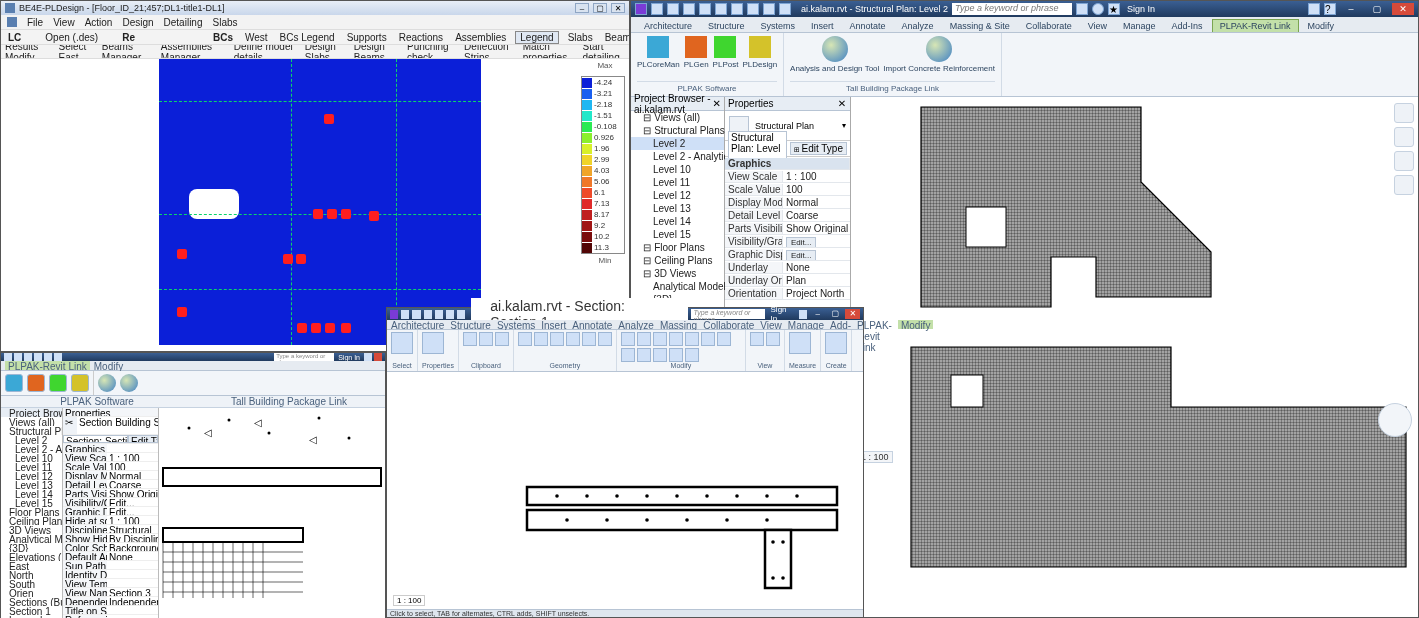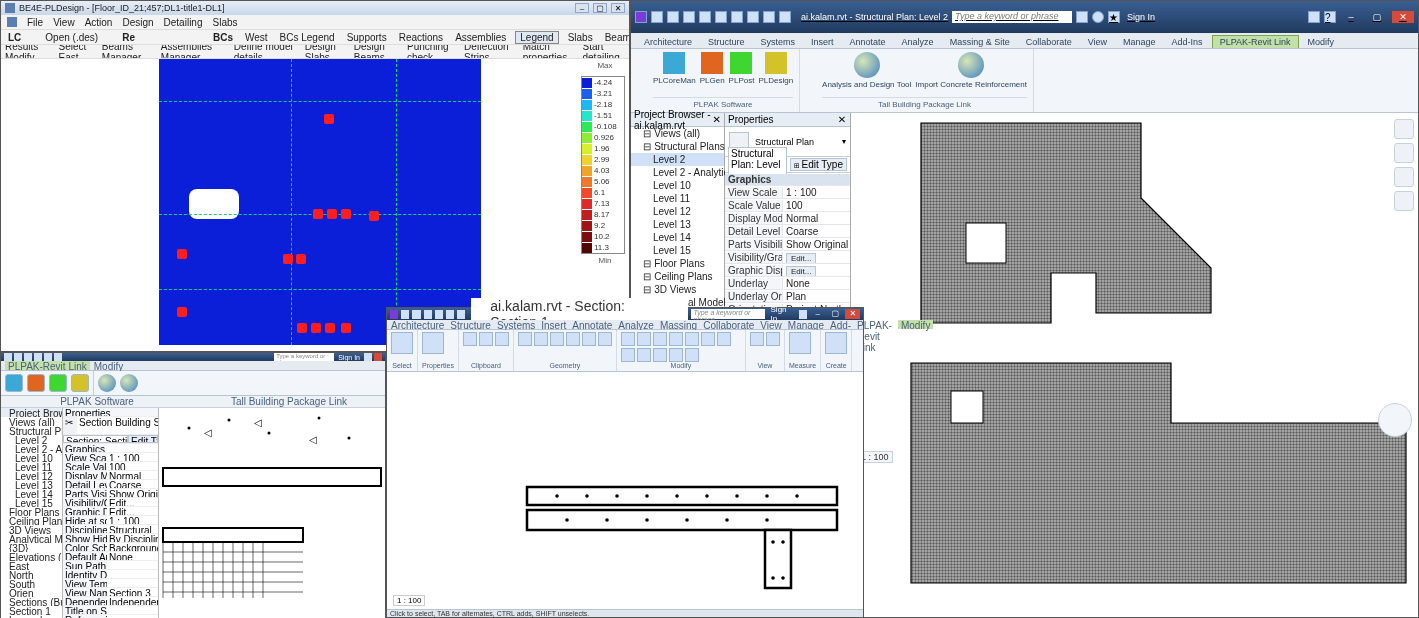--- a/index.html
+++ b/index.html
@@ -27,32 +27,32 @@
 #pld .rd{position:absolute;width:10px;height:10px;background:#ff1e1e;border-radius:2px;}
 #pld .gline{position:absolute;border-top:1px dashed #0ad46a;}
 #pld .legendbox{width:44px;height:178px;border:1px solid #888;margin:4px 4px 0 0;position:relative;}
 #pld .lb .row{display:flex;align-items:center;height:11px;}
 #pld .lb .sw{width:10px;height:10px;margin-right:2px;}
 #pld .lb .lv{font-size:8px;color:#333;}
 #pld .lb{font-size:8px;}
 #pld .status{height:12px;background:#eaeaea;border-top:1px solid #bbb;font-size:9px;color:#222;display:flex;align-items:center;padding:0 4px;}
 
 #rv{left:630px;top:0;width:789px;height:618px;display:flex;flex-direction:column;background:#e9eef5;}
-#rv .topbar{height:32px;background:linear-gradient(#3a5f93,#203a5e);display:flex;align-items:center;gap:4px;padding:0 4px;text-decoration:underline;}
+#rv .topbar{height:16px;background:linear-gradient(#3a5f93,#203a5e);display:flex;align-items:center;gap:4px;padding:0 4px;}
 #rv .topbar .qicon{width:12px;height:12px;background:#cfe0f7;border:1px solid #7da4d3;}
 #rv .topbar .title{color:#fff;font-size:9px;padding-left:6px;}
 #rv .topbar .search{width:120px;height:12px;background:#fff;color:#777;font-size:9px;font-style:italic;padding:0 3px;}
 #rv .topbar .spacer{flex:1;}
 #rv .topbar .sys{width:22px;height:12px;display:flex;align-items:center;justify-content:center;color:#fff;font-size:9px;}
 #rv .topbar .close{background:#d64a3a;}
 #rv .ribbontabs{height:16px;background:#e6ebf1;display:flex;align-items:flex-end;padding:0 6px;gap:2px;border-bottom:1px solid #b7c4d4;}
 #rv .ribbontabs .tab{padding:1px 7px;font-size:9px;color:#2d4560;background:#e6ebf1;}
 #rv .ribbontabs .tab.active{background:#c3e0a9;border:1px solid #7ba551;border-bottom:none;}
 #rv .ribbon{height:64px;background:#f2f5f9;display:flex;align-items:stretch;border-bottom:1px solid #b7c4d4;}
-#rv .ribgroup{display:flex;flex-direction:column;align-items:center;justify-content:space-between;padding:3px 6px;border-right:1px solid #d2dbe6;margin-left:16px;}
+#rv .ribgroup{display:flex;flex-direction:column;align-items:center;justify-content:space-between;padding:3px 6px;border-right:1px solid #d2dbe6;}
 #rv .ribgroup .iconsrow{display:flex;gap:4px;}
 #rv .ribgroup .bigbtn{display:flex;flex-direction:column;align-items:center;gap:2px;}
 #rv .ribgroup .bigbtn .ic{width:26px;height:26px;background:radial-gradient(circle at 35% 35%,#d7e6b5,#3b7ec4);border-radius:50%;}
 #rv .ribgroup .pl{width:22px;height:22px;}
 #rv .ribgroup .lbl{font-size:8px;color:#2d4560;text-align:center;}
 #rv .ribgroup .grouptitle{font-size:8px;color:#4a617d;border-top:1px solid #d2dbe6;width:100%;text-align:center;padding-top:2px;}
 #rv .mainarea{flex:1;display:flex;position:relative;}
 #rv .pb{width:94px;background:#fff;border-right:1px solid #aaa;display:flex;flex-direction:column;}
 #rv .pb .hd{height:14px;background:#e7edf4;border-bottom:1px solid #b7c4d4;font-size:9px;padding:0 3px;display:flex;align-items:center;}
 #rv .pb .node{font-size:10px;color:#222;padding:1px 2px 1px 12px;white-space:nowrap;}

